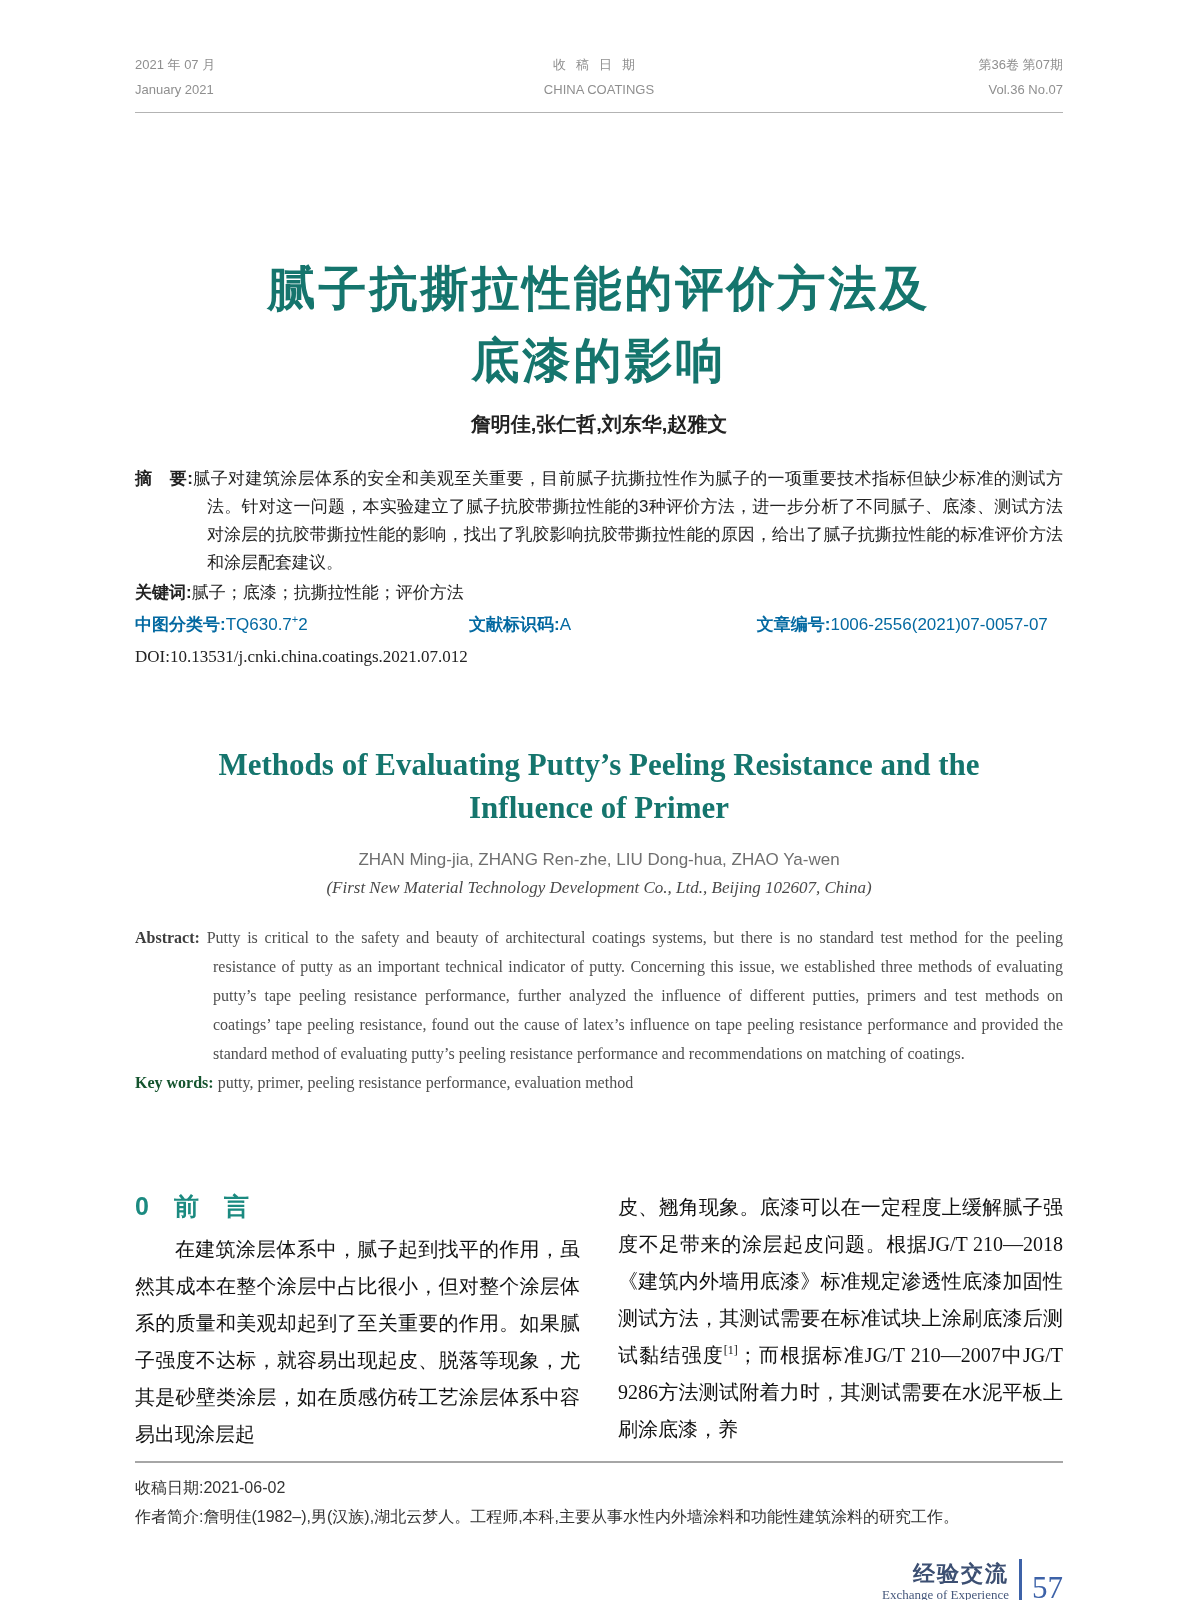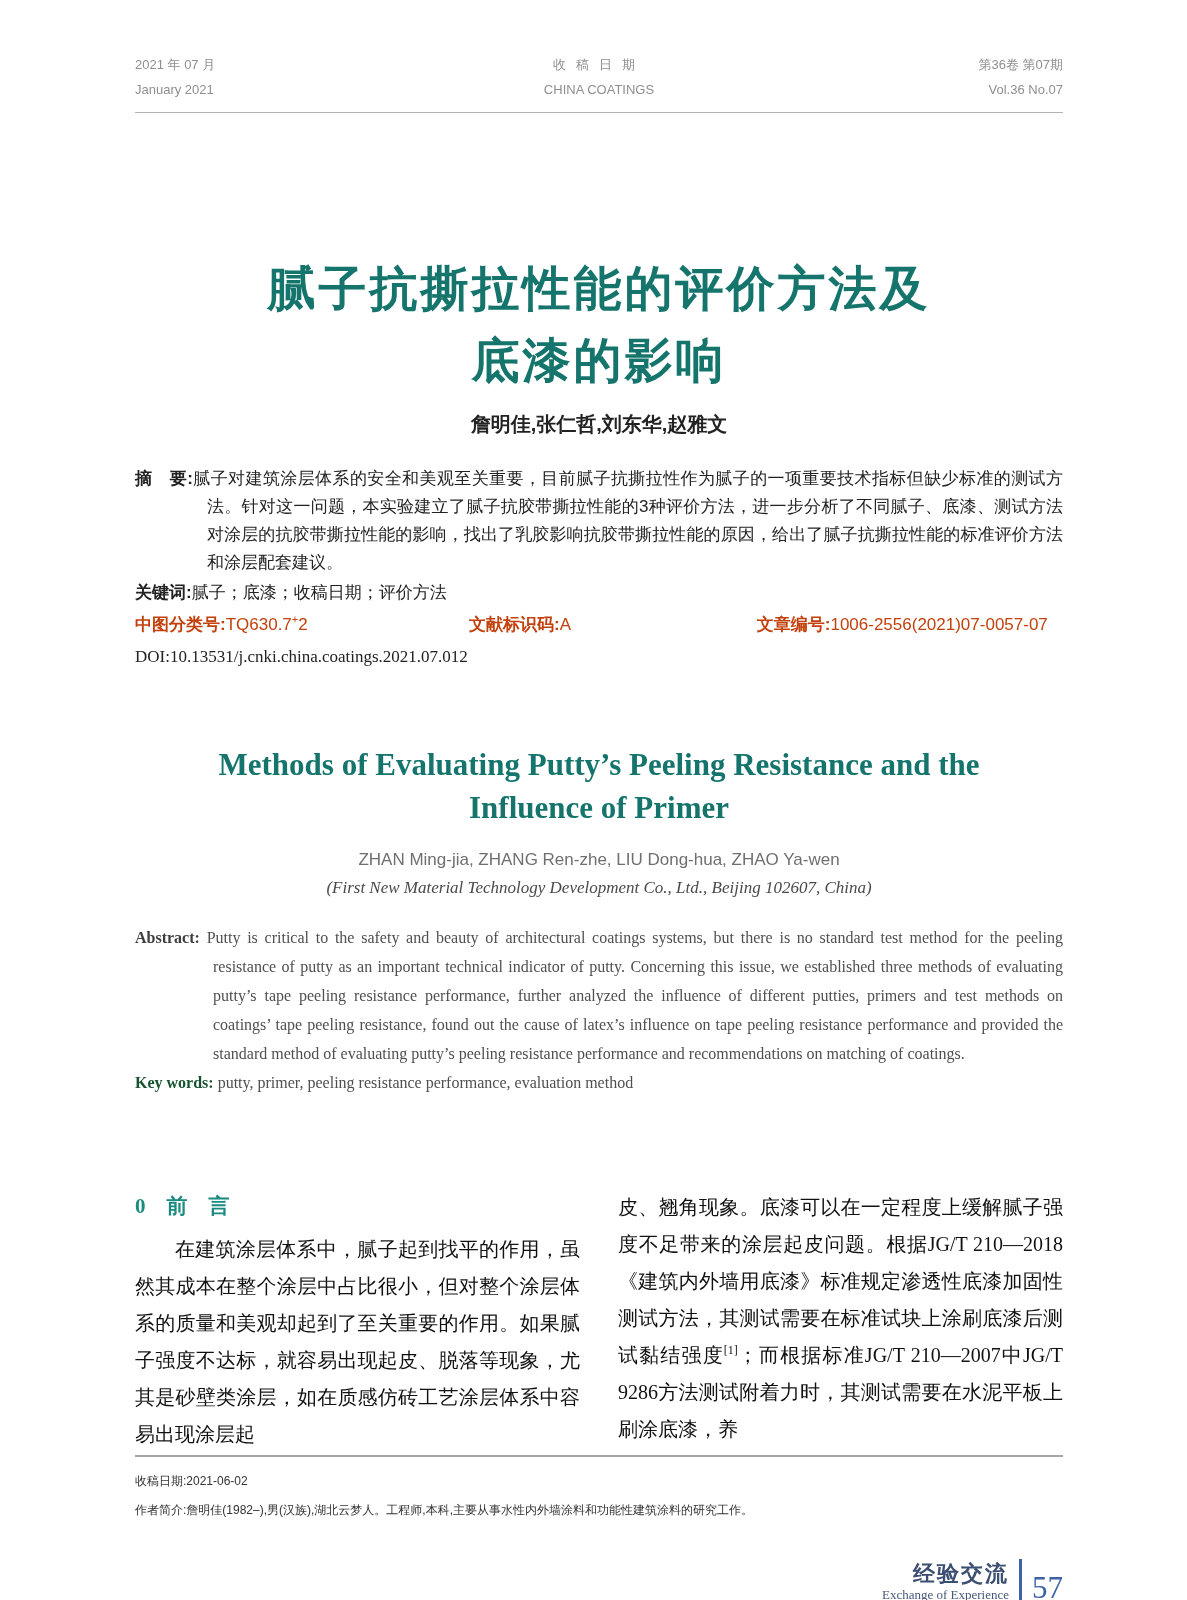--- a/index.html
+++ b/index.html
@@ -25,21 +25,21 @@
   .cn-authors { margin-top:12px; text-align:center; font-weight:bold; font-size:20px; line-height:30px; color:#222; }
   .cn-affil   { text-align:center; font-weight:bold; font-size:18px; line-height:32px; color:#222; }
 
   
   .cn-abstract { margin-top:26px; font-size:17px; line-height:28px; color:#222;
                  text-align:justify; padding-left:72px; text-indent:-72px; }
   .cn-abstract .lbl { font-weight:bold; }
   .cn-keywords { margin-top:2px; font-size:17px; line-height:28px; color:#222; }
   .cn-keywords .lbl { font-weight:bold; }
 
-  .clc-row { margin-top:4px; display:flex; font-size:17px; line-height:28px; color:#c2410c; }
+  .clc-row { margin-top:4px; display:flex; font-size:17px; line-height:28px; color:#0369a1; }
   .clc-row .item1 { width:36%; }
   .clc-row .item2 { width:31%; }
   .clc-row .item3 { width:33%; }
   .clc-row .lbl { font-weight:bold; }
   sup.s { font-size:11px; vertical-align:super; line-height:0; }
 
   .doi-line { margin-top:4px; font-family:"Liberation Serif", serif; font-size:17px; line-height:28px; color:#222; }
 
   
   .en-title { margin-top:72px; text-align:center; color:#15756d; font-weight:bold;
@@ -51,29 +51,29 @@
   .en-abstract { margin-top:20px; font-family:Liberation Serif, serif; color:#4f4f4f;
                  font-size:16px; line-height:29px; text-align:justify;
                  padding-left:78px; text-indent:-78px; }
   .en-abstract .lbl { font-weight:bold; color:#3d3d3d; }
   .en-keywords { font-family:"Liberation Serif", serif; color:#4f4f4f; font-size:16px; line-height:29px; }
   .en-keywords .lbl { font-weight:bold; color:#14532d; }
 
   
   .body-cols { margin-top:92px; display:flex; gap:38px; }
   .bcol { width:445px; }
-  .sec-heading { color:#1b8a80; font-weight:bold; font-size:21px; line-height:34px; margin-bottom:8px;font-family:Liberation Serif, serif; }
+  .sec-heading { color:#1b8a80; font-weight:bold; font-size:25px; line-height:34px; margin-bottom:8px; }
   .body-par { font-family:"Liberation Serif", serif; font-size:20px; line-height:37px;
               color:#111; text-align:justify; }
   .indent2 { text-indent:2em; }
   .body-par sup.s { font-size:12px; }
 
   
-  .footnote { margin-top:2px; border-top:2px solid #a6a6a6; padding-top:10px;
-              font-size:12px; line-height:29px; color:#333; }
+  .footnote { margin-top:8px; border-top:2px solid #a6a6a6; padding-top:10px;
+              font-size:16px; line-height:29px; color:#333; }
 
   
   .page-marker { position:absolute; right:124px; top:1559px; display:flex; align-items:center; }
   .pm-labels { text-align:right; }
   .pm-cn { color:#3c4f72; font-weight:bold; font-size:22px; line-height:24px; letter-spacing:2px; }
   .pm-en { color:#46587c; font-family:"Liberation Serif", serif; font-size:13px; line-height:17px; }
   .pm-bar { width:3px; height:46px; background:#3d62a8; margin:0 10px 0 10px; }
   .pm-num { color:#3d62a8; font-family:"Liberation Serif", serif; font-size:31px; line-height:31px; margin-top:10px; }
 </style>
 </head>
@@ -98,21 +98,21 @@
 
   <div class="cn-title">
     <div>腻子抗撕拉性能的评价方法及</div>
     <div>底漆的影响</div>
   </div>
 
   <div class="cn-authors">詹明佳,张仁哲,刘东华,赵雅文</div>
 
   <div class="cn-abstract"><span class="lbl">摘　要:</span><span>腻子对建筑涂层体系的安全和美观至关重要，目前腻子抗撕拉性作为腻子的一项重要技术指标但缺少标准的测试方法。针对这一问题，本实验建立了腻子抗胶带撕拉性能的3种评价方法，进一步分析了不同腻子、底漆、测试方法对涂层的抗胶带撕拉性能的影响，找出了乳胶影响抗胶带撕拉性能的原因，给出了腻子抗撕拉性能的标准评价方法和涂层配套建议。</span></div>
 
-  <div class="cn-keywords"><span class="lbl">关键词:</span><span>腻子；底漆；收稿日期；评价方法</span></div>
+  <div class="cn-keywords"><span class="lbl">关键词:</span><span>腻子；底漆；抗撕拉性能；评价方法</span></div>
 
   <div class="clc-row">
     <div class="item1"><span class="lbl">中图分类号:</span><span>TQ630.7</span><sup class="s">+</sup><span>2</span></div>
     <div class="item2"><span class="lbl">文献标识码:</span><span>A</span></div>
     <div class="item3"><span class="lbl">文章编号:</span><span>1006-2556(2021)07-0057-07</span></div>
   </div>
 
   <div class="doi-line">DOI:10.13531/j.cnki.china.coatings.2021.07.012</div>
 
   <div class="en-title">

